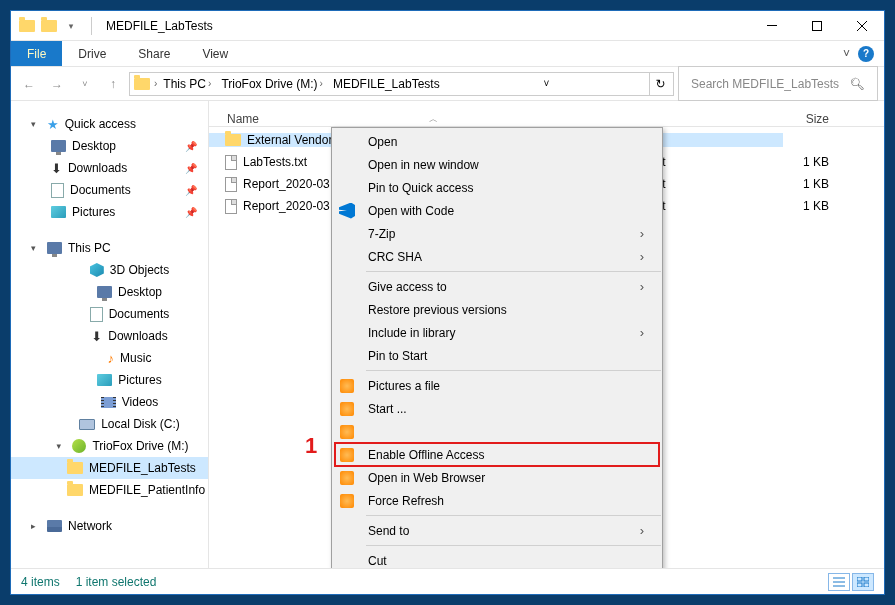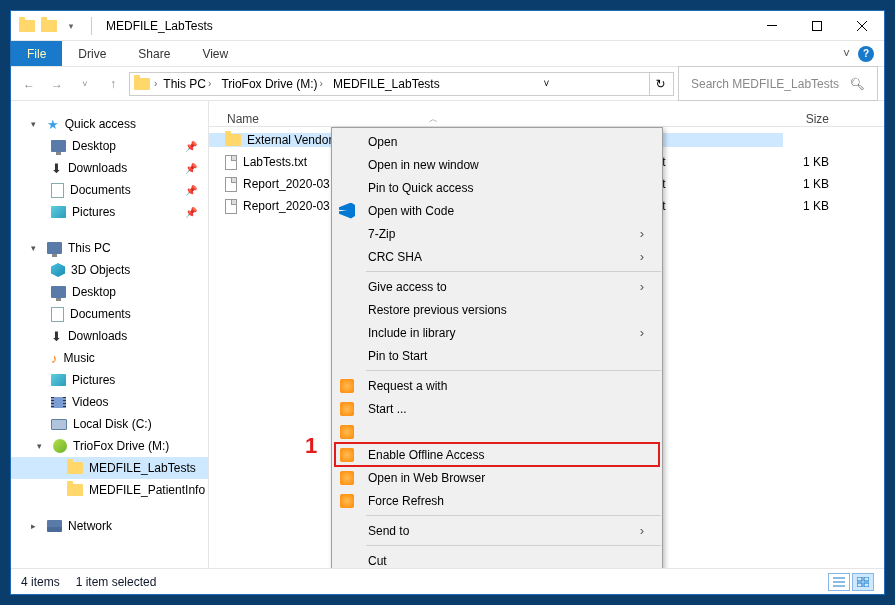--- a/index.html
+++ b/index.html
@@ -21,21 +21,21 @@
 .nav-btn { width: 24px; height: 24px; display: flex; align-items: center; justify-content: center; color: #888; }
 .path-box { flex: 1; height: 24px; border: 1px solid #ccc; display: flex; align-items: center; padding: 0 2px; gap: 2px; }
 .path-seg { display: flex; align-items: center; gap: 2px; padding: 0 4px; }
 .path-chev { color: #666; font-size: 10px; }
 .refresh-btn { width: 22px; height: 22px; display: flex; align-items: center; justify-content: center; border-left: 1px solid #ccc; margin-left: auto; }
 .search-box { width: 200px; height: 35px; border: 1px solid #ccc; display: flex; align-items: center; padding: 0 12px; color: #888; }
 .search-box span:first-child { flex: 1; }
 .body { flex: 1; display: flex; overflow: hidden; }
 .nav-pane { width: 198px; border-right: 1px solid #e5e5e5; padding: 12px 0; overflow-y: auto; }
 .nav-item { display: flex; align-items: center; height: 22px; padding-left: 20px; gap: 6px; color: #000; }
-.nav-item.indent1 { padding-left: 40px; }
+.nav-item.indent1 { padding-left: 40px; justify-content: center; }
 .nav-item.indent2 { padding-left: 56px; }
 .nav-item.selected { background: #cde8ff; }
 .nav-gap { height: 14px; }
 .pin { margin-left: auto; margin-right: 10px; color: #888; font-size: 10px; }
 .exp { color: #555; font-size: 9px; width: 10px; display: inline-block; }
 .content { flex: 1; display: flex; flex-direction: column; }
 .col-headers { height: 26px; border-bottom: 1px solid #e5e5e5; display: flex; align-items: flex-end; color: #444; }
 .ch-name { width: 220px; padding-left: 18px; }
 .ch-date { width: 220px; }
 .ch-type { width: 110px; }
@@ -46,21 +46,21 @@
 .cell-name-wrap.sel-full { background: #cde8ff; width: 574px; }
 .cell-type { width: 110px; }
 .cell-size { width: 80px; text-align: right; padding-right: 10px; }
 .context-menu { position: absolute; top: 0; left: 122px; width: 332px; background: #f0f0f0; border: 1px solid #a0a0a0; box-shadow: 2px 2px 5px rgba(0,0,0,.25); padding: 2px 0; z-index: 10; }
 .cm-item { height: 23px; display: flex; align-items: center; padding-left: 36px; padding-right: 18px; position: relative; }
 .cm-item .cm-icon { position: absolute; left: 6px; width: 18px; height: 18px; display: flex; align-items: center; justify-content: center; }
 .cm-sub { margin-left: auto; color: #555; font-size: 13px; }
 .cm-sep { height: 1px; background: #d0d0d0; margin: 3px 1px 3px 34px; }
 .highlight-box { position: absolute; border: 2px solid #e21b1b; }
 .annotation-num { position: absolute; color: #e21b1b; font-size: 22px; font-weight: bold; }
-.statusbar { height: 26px; border-top: 1px solid #e5e5e5; display: flex; align-items: center; padding: 0 10px; gap: 16px; color: #0f172a; }
+.statusbar { height: 26px; border-top: 1px solid #e5e5e5; display: flex; align-items: center; padding: 0 10px; gap: 16px; color: #0f766e; }
 .view-toggles { margin-left: auto; display: flex; gap: 2px; }
 .vt { width: 22px; height: 18px; border: 1px solid #86b7e8; display: flex; align-items: center; justify-content: center; }
 .vt.active { background: #cde8ff; }
 .folder-icon { width: 16px; height: 12px; background: #ffd76a; border-radius: 1px; position: relative; }
 .folder-icon::before { content: ""; position: absolute; top: -3px; left: 0; width: 6px; height: 3px; background: #ffd76a; border-radius: 1px 1px 0 0; }
 .file-icon { width: 12px; height: 15px; background: #fff; border: 1px solid #999; position: relative; }
 .file-icon::before { content: ""; position: absolute; top: 0; right: 0; width: 4px; height: 4px; background: #ddd; border-left: 1px solid #999; border-bottom: 1px solid #999; }
 .drive-icon { width: 16px; height: 11px; background: #b0c4de; border: 1px solid #6080a0; border-radius: 1px; }
 .pc-icon { width: 15px; height: 12px; background: #5a7aa8; border-radius: 1px; position: relative; }
 .pc-icon::after { content: ""; position: absolute; bottom: -3px; left: 5px; width: 5px; height: 3px; background: #888; }
@@ -321,21 +321,21 @@
               <span class="cm-sub">›</span>
             </div>
             <div class="cm-item">
               <span>Pin to Start</span>
             </div>
             <div class="cm-sep"></div>
             <div class="cm-item">
               <span class="cm-icon">
                 <span class="orange-ico"></span>
               </span>
-              <span>Request a with</span>
+              <span>Pictures a file</span>
             </div>
             <div class="cm-item">
               <span class="cm-icon">
                 <span class="orange-ico"></span>
               </span>
               <span>Start ...</span>
             </div>
             <div class="cm-item">
               <span class="cm-icon">
                 <span class="orange-ico"></span>

